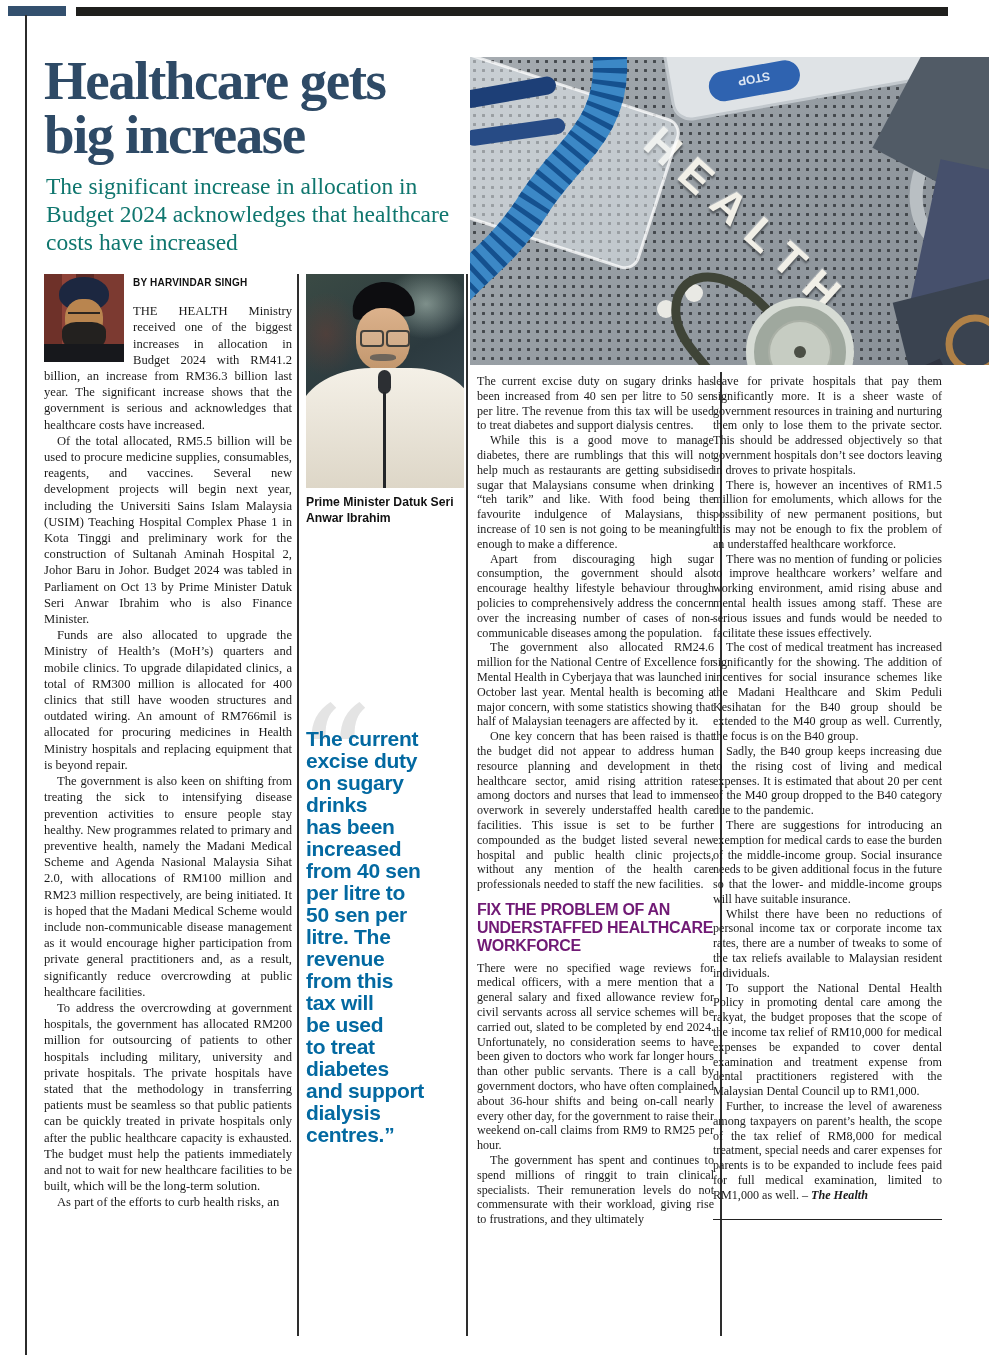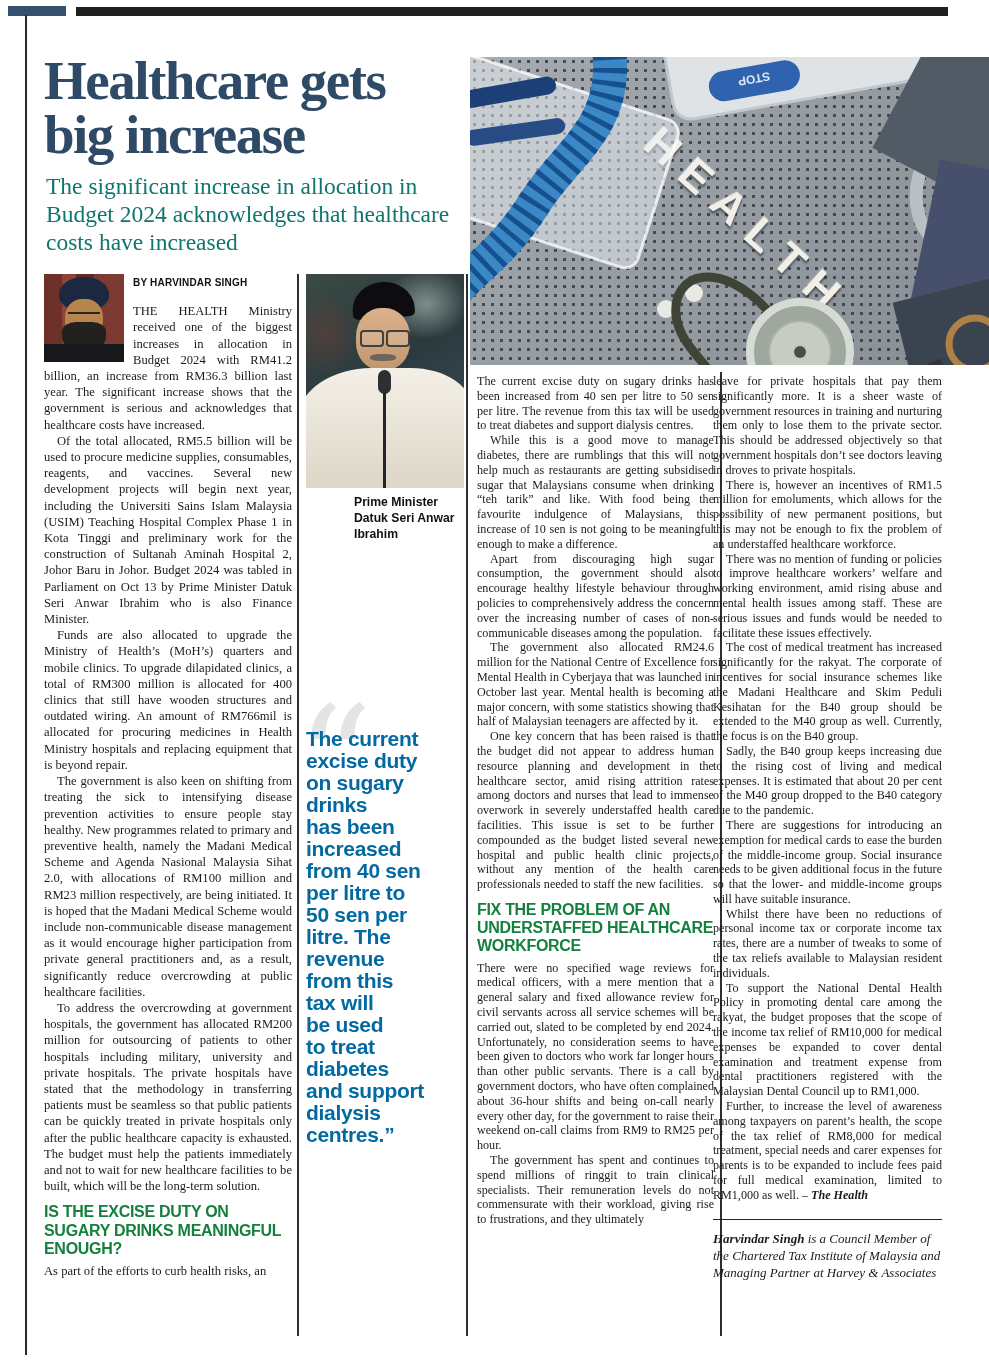--- a/index.html
+++ b/index.html
@@ -38,21 +38,21 @@
 
   .col{position:absolute;text-align:justify;}
   #col1{left:44px;top:272px;width:248px;font-size:12.6px;line-height:16.2px;}
   #col3{left:477px;top:374px;width:237px;font-size:12.1px;line-height:14.8px;}
   #col4{left:713px;top:374px;width:229px;font-size:12.1px;line-height:14.8px;}
 
   .para{margin:0;text-indent:13px;}
   .textflow > .para:first-child{text-indent:0;}
   .subhead + .para{text-indent:0;}
   .subhead{font-family:"Liberation Sans",sans-serif;font-weight:bold;font-size:16px;line-height:1.14;
-           letter-spacing:-0.3px;color:#15803d;margin:9px 0 5px 0;text-align:left;}
+           letter-spacing:-0.3px;color:#701a75;margin:9px 0 5px 0;text-align:left;}
   .tail{font-weight:bold;font-style:italic;}
 
   
   .author-photo{float:left;width:80px;height:88px;margin:2px 9px 4px 0;position:relative;overflow:hidden;
                 background:linear-gradient(90deg,#6e3129 0 22%,#8f4338 22% 40%,#5d2a25 40% 62%,#7c3a31 62% 100%);}
   .a-turban{position:absolute;left:15px;top:3px;width:50px;height:34px;background:#1c2740;
             border-radius:50% 50% 45% 45%;}
   .a-face{position:absolute;left:21px;top:25px;width:38px;height:40px;background:#b9854f;border-radius:45%;}
   .a-glasses{position:absolute;left:24px;top:38px;width:32px;height:7px;border-top:2px solid #2c2620;}
   .a-beard{position:absolute;left:18px;top:48px;width:44px;height:30px;background:#23211f;
@@ -75,21 +75,21 @@
   .pm-glass-l{position:absolute;left:54px;top:56px;width:20px;height:13px;border:2px solid #41403c;
               border-radius:4px;background:rgba(255,255,255,.12);}
   .pm-glass-r{position:absolute;left:80px;top:56px;width:20px;height:13px;border:2px solid #41403c;
               border-radius:4px;background:rgba(255,255,255,.12);}
   .pm-stache{position:absolute;left:64px;top:80px;width:26px;height:7px;background:#6e655b;border-radius:40%;}
   .pm-body{position:absolute;left:-8px;top:94px;width:176px;height:122px;
            background:linear-gradient(#f4f0e7,#ddd6c7);border-radius:42% 36% 0 0;}
   .pm-mic{position:absolute;left:72px;top:96px;width:13px;height:24px;background:#2c2f33;border-radius:7px;}
   .pm-stand{position:absolute;left:77px;top:118px;width:3px;height:96px;background:#23262a;}
   .pm-caption{font-family:"Liberation Sans",sans-serif;font-weight:bold;font-size:12.2px;line-height:1.3;
-              color:#111;margin-top:7px;text-align:left;margin-left:48px;}
+              color:#111;margin-top:7px;text-align:left;}
 
   .quote{position:absolute;left:306px;top:698px;width:164px;}
   .qmark{position:absolute;top:-12px;left:-10px;font-family:"DejaVu Serif",serif;font-size:150px;
          line-height:1;color:#e4e4e4;z-index:0;}
   .qtext{position:relative;z-index:1;margin-top:30px;font-family:"Liberation Sans",sans-serif;
          font-weight:bold;font-size:21px;line-height:22px;letter-spacing:-0.3px;color:#0369a1;
          white-space:pre-line;text-align:left;}
 
   
   .credit-rule{border:none;border-top:1.5px solid #222;margin:16px 0 10px 0;}
@@ -159,21 +159,20 @@
       <div class="a-beard"></div>
       <div class="a-body"></div>
     </div>
     <div class="byline">BY HARVINDAR SINGH</div>
     <div class="textflow">
         <p class="para">THE HEALTH Ministry received one of the biggest increases in allocation in Budget 2024 with RM41.2 billion, an increase from RM36.3 billion last year. The significant increase shows that the government is serious and acknowledges that healthcare costs have increased.</p>
         <p class="para">Of the total allocated, RM5.5 billion will be used to procure medicine supplies, consumables, reagents, and vaccines. Several new development projects will begin next year, including the Universiti Sains Islam Malaysia (USIM) Teaching Hospital Complex Phase 1 in Kota Tinggi and preliminary work for the construction of Sultanah Aminah Hospital 2, Johor Baru in Johor.  Budget 2024 was tabled in Parliament on Oct 13 by Prime Minister Datuk Seri Anwar Ibrahim who is also Finance Minister.</p>
         <p class="para">Funds are also allocated to upgrade the Ministry of Health’s (MoH’s) quarters and mobile clinics. To upgrade dilapidated clinics, a total of RM300 million is allocated for 400 clinics that still have wooden structures and outdated wiring. An amount of RM766mil is allocated for procuring medicines in Health Ministry hospitals and replacing equipment that is beyond repair.</p>
         <p class="para">The government is also keen on shifting from treating the sick to intensifying disease prevention activities to ensure people stay healthy. New programmes related to primary and preventive health, namely the Madani Medical Scheme and Agenda Nasional Malaysia Sihat 2.0, with allocations of RM100 million and RM23 million respectively, are being initiated. It is hoped that the Madani Medical Scheme would include non-communicable disease management as it would encourage higher participation from private general practitioners and, as a result, significantly reduce overcrowding at public healthcare facilities.</p>
         <p class="para">To address the overcrowding at government hospitals, the government has allocated RM200 million for outsourcing of patients to other hospitals including military, university and private hospitals. The private hospitals have stated that the methodology in transferring patients must be seamless so that public patients can be quickly treated in private hospitals only after the public healthcare capacity is exhausted. The budget must help the patients immediately and not to wait for new healthcare facilities to be built, which will be the long-term solution.</p>
-        <h3 class="subhead">IS THE EXCISE DUTY ON SUGARY DRINKS MEANINGFUL ENOUGH?</h3>
         <p class="para">As part of the efforts to curb health risks, an</p>
       </div>
   </div>
 
   <div id="col2">
     <div class="pm-photo">
       <div class="pm-songkok"></div>
       <div class="pm-face"></div>
       <div class="pm-glass-l"></div>
       <div class="pm-glass-r"></div>
@@ -219,24 +218,23 @@
         <p class="para">There were no specified wage reviews for medical officers, with a mere mention that a general salary and fixed allowance review for civil servants across all service schemes will be carried out, slated to be completed by end 2024. Unfortunately, no consideration seems to have been given to doctors who work far longer hours than other public servants. There is a call by government doctors, who have often complained about 36-hour shifts and being on-call nearly every other day, for the government to raise their weekend on-call claims from RM9 to RM25 per hour.</p>
         <p class="para">The government has spent and continues to spend millions of ringgit to train clinical specialists. Their remuneration levels do not commensurate with their workload, giving rise to frustrations, and they ultimately</p>
       </div>
   </div>
 
   <div class="col" id="col4">
     <div class="textflow">
         <p class="para">leave for private hospitals that pay them significantly more. It is a sheer waste of government resources in training and nurturing them only to lose them to the private sector. This should be addressed objectively so that government hospitals don’t see doctors leaving in droves to private hospitals.</p>
         <p class="para">There is, however an incentives of RM1.5 million for emoluments, which allows for the possibility of new permanent positions, but this may not be enough to fix the problem of an understaffed healthcare workforce.</p>
         <p class="para">There was no mention of funding or policies to improve healthcare workers’ welfare and working environment, amid rising abuse and mental health issues among staff. These are serious issues and funds would be needed to facilitate these issues effectively.</p>
-        <p class="para">The cost of medical treatment has increased significantly for the rakyat. The corporate of incentives for social insurance schemes like the Madani Healthcare and Skim Peduli Kesihatan for the B40 group should be extended to the M40 group as well. Currently, the focus is on the B40 group.</p>
+        <p class="para">The cost of medical treatment has increased significantly for the showing. The addition of incentives for social insurance schemes like the Madani Healthcare and Skim Peduli Kesihatan for the B40 group should be extended to the M40 group as well. Currently, the focus is on the B40 group.</p>
         <p class="para">Sadly, the B40 group keeps increasing due to the rising cost of living and medical expenses. It is estimated that about 20 per cent of the M40 group dropped to the B40 category due to the pandemic.</p>
         <p class="para">There are suggestions for introducing an exemption for medical cards to ease the burden of the middle-income group. Social insurance needs to be given additional focus in the future so that the lower- and middle-income groups will have suitable insurance.</p>
         <p class="para">Whilst there have been no reductions of personal income tax or corporate income tax rates, there are a number of tweaks to some of the tax reliefs available to Malaysian resident individuals.</p>
         <p class="para">To support the National Dental Health Policy in promoting dental care among the rakyat, the budget proposes that the scope of the income tax relief of RM10,000 for medical expenses be expanded to cover dental examination and treatment expense from dental practitioners registered with the Malaysian Dental Council up to RM1,000.</p>
         <p class="para">Further, to increase the level of awareness among taxpayers on parent’s health, the scope of the tax relief of RM8,000 for medical treatment, special needs and carer expenses for parents is to be expanded to include fees paid for full medical examination, limited to RM1,000 as well. – <span class="tail">The Health</span></p>
       </div>
     <hr class="credit-rule">
-    <p class="credit"><b>Harvindar Singh</b><span> is a Council Member of the Chartered Tax Institute of Malaysia and Managing Partner at Harvey &amp; Associates</span></p>
   </div>
 
 </div>
 
 </body></html>

